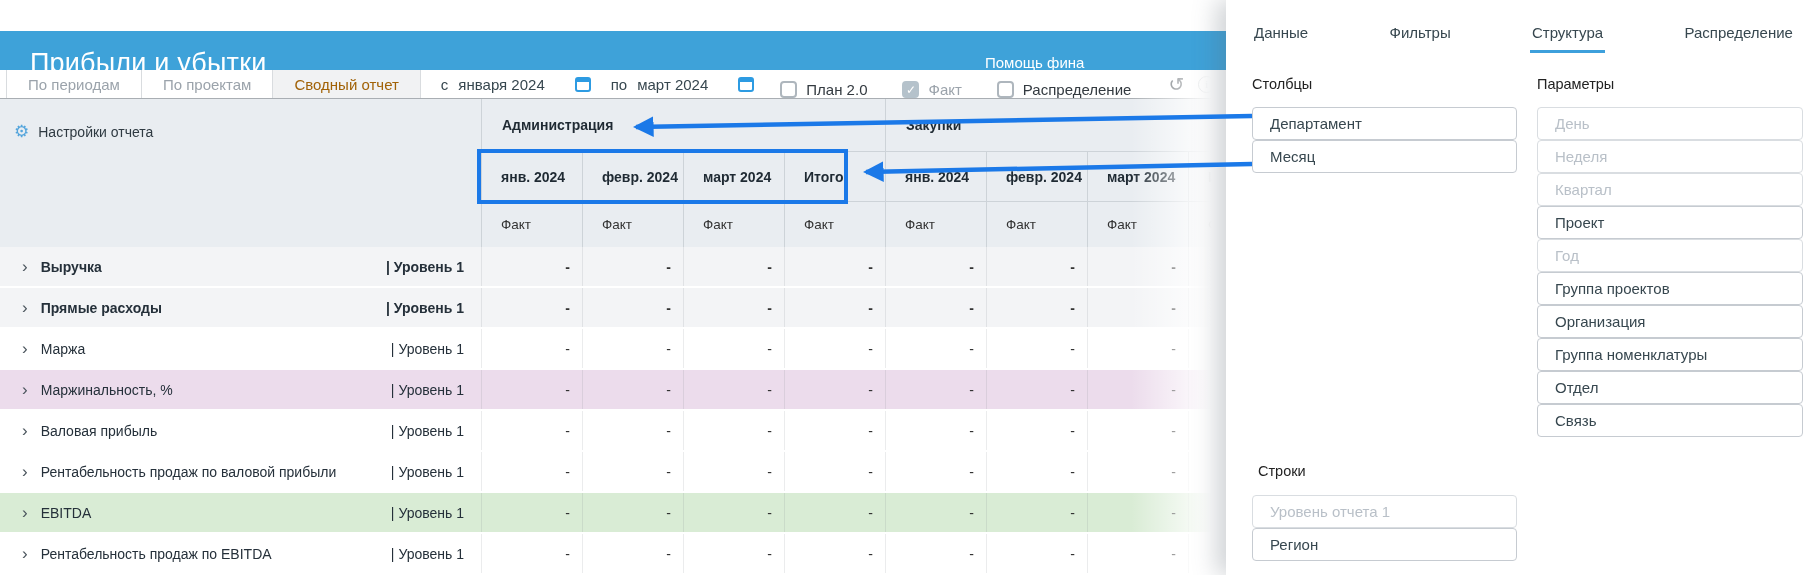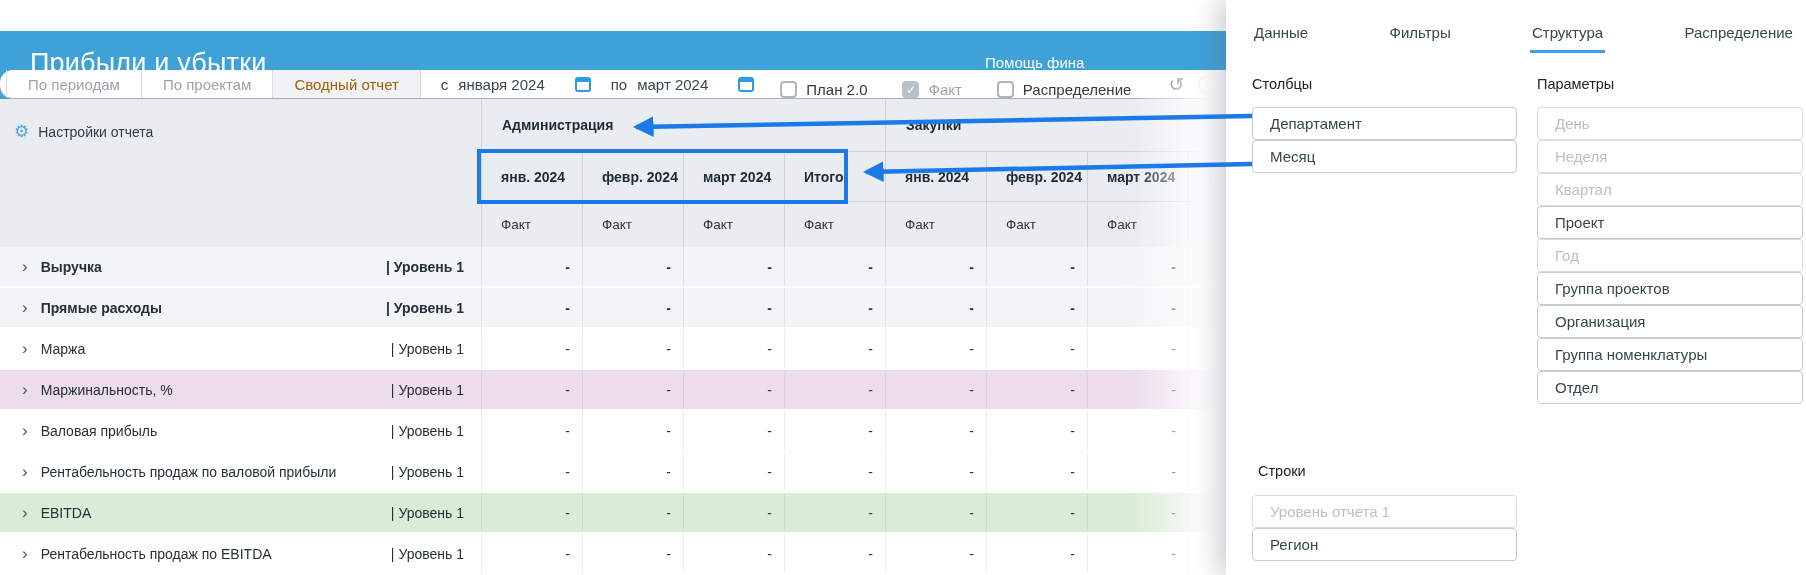--- a/index.html
+++ b/index.html
@@ -11,21 +11,21 @@
 
   
   .main { position: absolute; left: 0; top: 0; width: 1226px; height: 575px; overflow: hidden; z-index: 1; }
 
   .app-header { position: absolute; left: 0; top: 0; width: 100%; height: 70px; background: #3ea2d9; }
   .app-title { position: absolute; left: 30px; top: 17px; font-size: 27px; font-weight: 500; color: #fff; letter-spacing: .2px; }
   .help-link { position: absolute; left: 985px; top: 23px; font-size: 15px; color: #fff; white-space: nowrap; cursor: pointer; }
 
   .toolbar {
     position: absolute; left: 0; top: 70px; width: 100%; height: 29px; background: #fff;
-    border-bottom: 1px solid #a9aeb3; display: flex; align-items: stretch; font-size: 15px; border-radius: 13px;
+    border-bottom: 1px solid #a9aeb3; display: flex; align-items: stretch; font-size: 15px;
   }
   .tb-tabs { display: flex; margin-left: 6px; }
   .tb-tab {
     display: flex; align-items: center; padding: 0 21px; color: #9ba3ab; cursor: pointer;
     border-left: 1px solid #d9dcdf; white-space: nowrap;
   }
   .tb-tab:last-child { border-right: 1px solid #d9dcdf; }
   .tb-tab.active { background: #f1f2f3; color: #a16207; border-left: 1px solid #d9dcdf; }
   .date-field { display: flex; align-items: center; margin-left: 20px; color: #37474f; white-space: nowrap; }
   .date-prefix { margin-right: 10px; }
@@ -411,20 +411,21 @@
         <div class="pbox disabled">Год</div>
 
         <div class="pbox">Группа проектов</div>
 
         <div class="pbox">Организация</div>
 
         <div class="pbox">Группа номенклатуры</div>
 
         <div class="pbox">Отдел</div>
 
+        <div class="pbox">Связь</div>
       </div>
   </aside>
 
   <svg class="ann" width="1806" height="575" viewBox="0 0 1806 575">
     <defs>
       <marker id="ah" viewBox="0 0 10 10" refX="8.5" refY="5" markerWidth="4.6" markerHeight="4.6" orient="auto-start-reverse" markerUnits="strokeWidth">
         <path d="M0,0 L10,5 L0,10 z" fill="#1b79e8"></path>
       </marker>
     </defs>
     <rect x="479" y="151" width="367" height="51" fill="none" stroke-width="4" stroke="#1b79e8"></rect>

